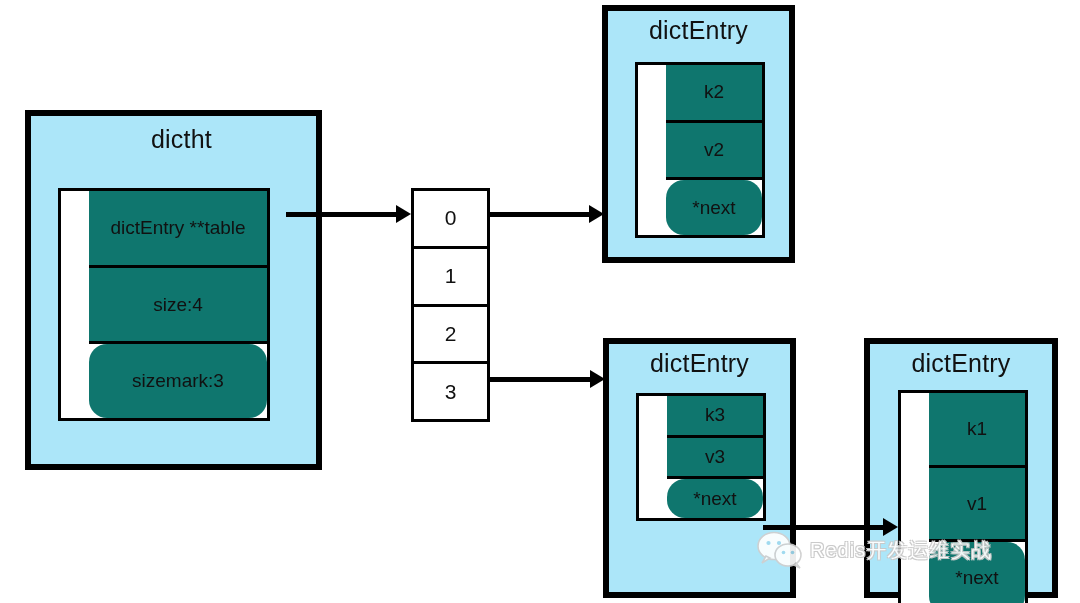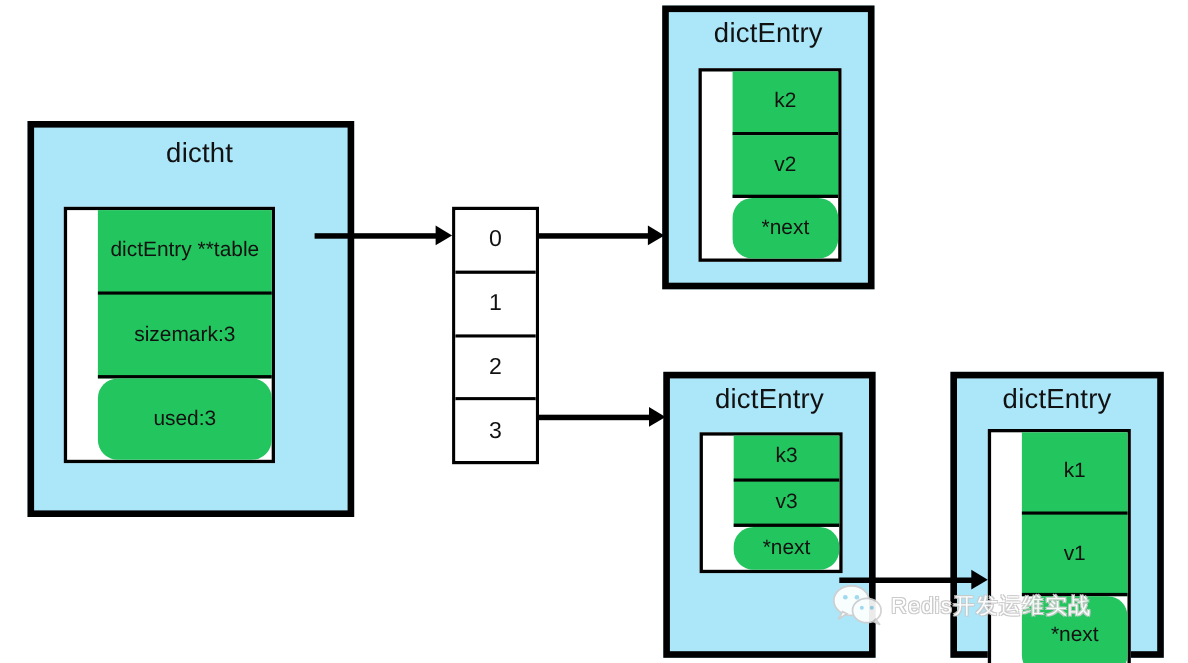--- a/index.html
+++ b/index.html
@@ -52,21 +52,21 @@
   }
   .field {
     flex: 1 1 0;
     display: flex;
     align-items: center;
     justify-content: center;
     border-bottom: 3px solid #000000;
     box-sizing: border-box;
     font-size: 19px;
     color: #111111;
-    background: #22c55e;
+    background: #0f766e;
     white-space: nowrap;
     margin-left: 28px;
   }
   .field:last-child { border-bottom: none; border-radius: 18px; }
 
   
   .bucket-array {
     position: absolute;
     background: #ffffff;
     border: 3px solid #000000;
@@ -130,24 +130,24 @@
 </style>
 </head>
 <body>
 
 <div id="canvas">
 
   <div class="struct" id="dictht-box" style="left:25px; top:110px; width:297px; height:360px;">
     <div class="struct-title" style="margin-top:10px;margin-left:16px;">dictht</div>
   </div>
 
-  <div class="fields" id="dictht-fields" style="left:58px; top:188px; width:192px; height:233px;">
+  <div class="fields" id="dictht-fields" style="left:58px; top:188px; width:212px; height:233px;">
     <div class="field">dictEntry **table</div>
+    <div class="field">size:4</div>
     <div class="field">sizemark:3</div>
-    <div class="field">used:3</div>
   </div>
 
   <div class="bucket-array" id="bucket-array" style="left:411px; top:188px; width:79px; height:234px;">
     <div class="bucket">0</div>
     <div class="bucket">1</div>
     <div class="bucket">2</div>
     <div class="bucket">3</div>
   </div>
 
   <div class="struct" id="entry-top" style="left:602px; top:5px; width:193px; height:258px;">

